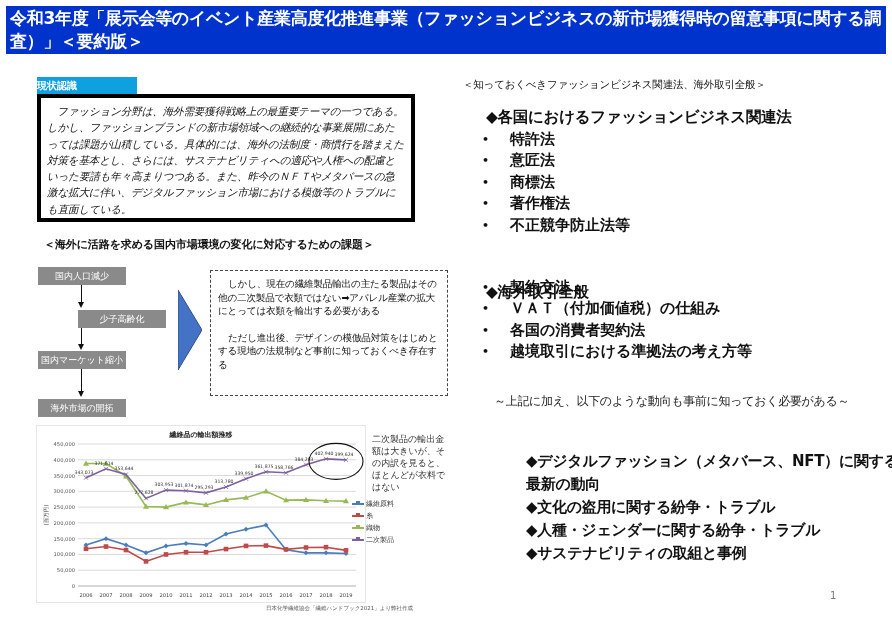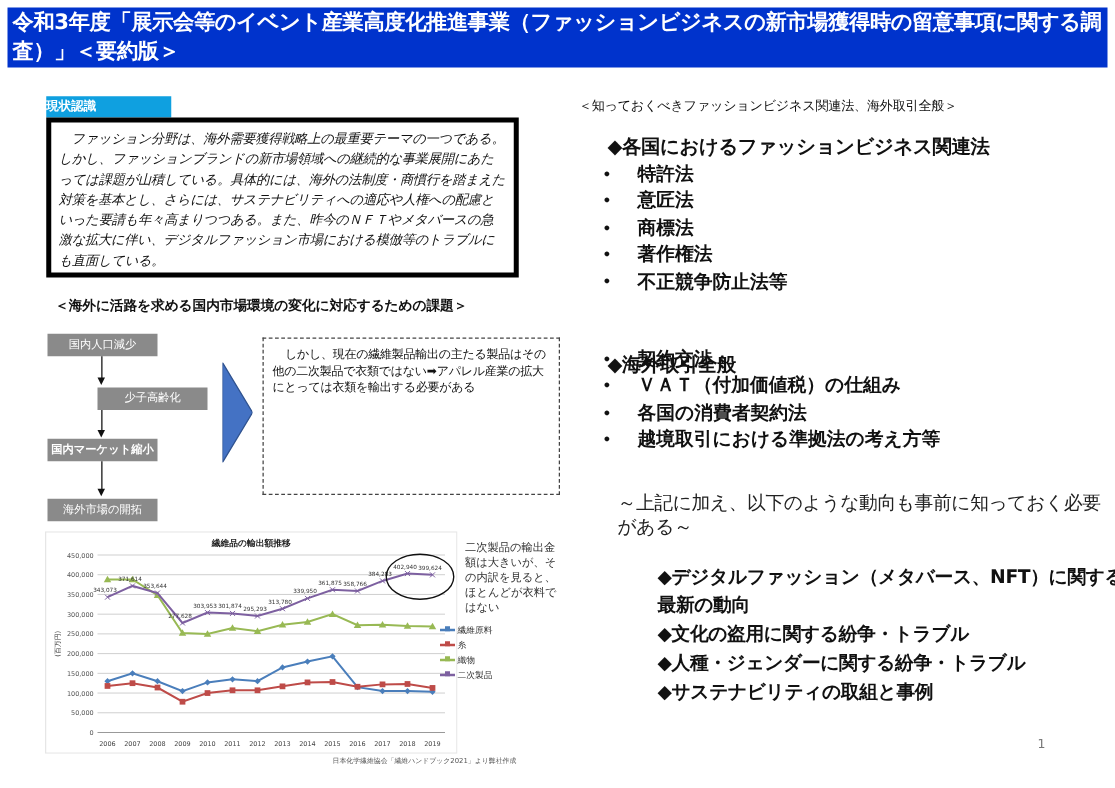--- a/index.html
+++ b/index.html
@@ -58,21 +58,21 @@
 
   .right-sub-heading {
     position: absolute; left: 463px; top: 78px; font-size: 10.5px; letter-spacing: -0.2px;
   }
   .section-title { position: absolute; left: 486px; font-size: 15.5px; font-weight: bold; letter-spacing: -0.3px; }
   .bullet-list { position: absolute; left: 482px; list-style: none; }
   .bullet-list li { font-size: 15px; font-weight: bold; line-height: 21.4px; display: flex; }
   .bullet-list li .dot { width: 28px; font-size: 11px; text-align: left; }
 
   .transition-note {
-    position: absolute; left: 494px; top: 393px; font-family: "DejaVu Serif", serif; font-size: 15px; letter-spacing: -0.3px; color: #222;
+    position: absolute; left: 494px; top: 393px; font-family: "DejaVu Serif", serif; font-size: 12px; letter-spacing: -0.3px; color: #222;
   }
 
   .trend-list { position: absolute; left: 486px; top: 450px; width: 380px; margin-left: 40px; }
   .trend-list div { font-size: 15px; font-weight: bold; line-height: 23px; letter-spacing: -0.3px; }
 
   .page-number { position: absolute; left: 830px; top: 590px; font-size: 10px; color: #777; }
 </style>
 </head>
 <body>
 
@@ -83,32 +83,33 @@
 
 <div class="sub-heading-left">＜海外に活路を求める国内市場環境の変化に対応するための課題＞</div>
 
 <div>
   <div class="flow-box" style="top:267px;">国内人口減少</div>
   <div class="flow-arrow-line" style="top:285px;height:18px;"></div>
   <div class="flow-arrow-head" style="top:302px;"></div>
   <div class="flow-box" style="top:310px;margin-left:40px;">少子高齢化</div>
   <div class="flow-arrow-line" style="top:328px;height:17px;"></div>
   <div class="flow-arrow-head" style="top:344px;"></div>
-  <div class="flow-box" style="top:351px;font-weight:bold;">国内マーケット縮小</div>
+  <div class="flow-box" style="top:351px;">国内マーケット縮小</div>
   <div class="flow-arrow-line" style="top:369px;height:23px;"></div>
   <div class="flow-arrow-head" style="top:391px;"></div>
   <div class="flow-box" style="top:399px;">海外市場の開拓</div>
 </div>
 
 <svg class="big-arrow" width="24" height="80" viewBox="0 0 24 80">
   <polygon points="0,22 0,58 0,80 24,40 0,0" fill="#4472c4" stroke="#2f528f" stroke-width="1"></polygon>
 </svg>
 
 <div class="note-box">
   <p>しかし、現在の繊維製品輸出の主たる製品はその他の二次製品で衣類ではない➡アパレル産業の拡大にとっては衣類を輸出する必要がある</p>
+  <p>ただし進出後、デザインの模倣品対策をはじめとする現地の法規制など事前に知っておくべき存在する</p>
 </div>
 
 <div class="chart-wrap">
   <svg id="chart-svg" width="330" height="178">
       <rect x="0.5" y="0.5" width="329" height="177" fill="#fff" stroke="#e6e6e6"></rect>
       <text x="165" y="12" font-size="7" font-weight="bold" text-anchor="middle" fill="#222">繊維品の輸出額推移</text>
       <line x1="42" x2="320" y1="161" y2="161" stroke="#999" stroke-width="0.8"></line>
       <text x="39" y="163" font-size="5.2" text-anchor="end" fill="#555">0</text>
       <line x1="42" x2="320" y1="145.22222222222223" y2="145.22222222222223" stroke="#cfcfcf" stroke-width="0.8"></line>
       <text x="39" y="147.22222222222223" font-size="5.2" text-anchor="end" fill="#555">50,000</text>

